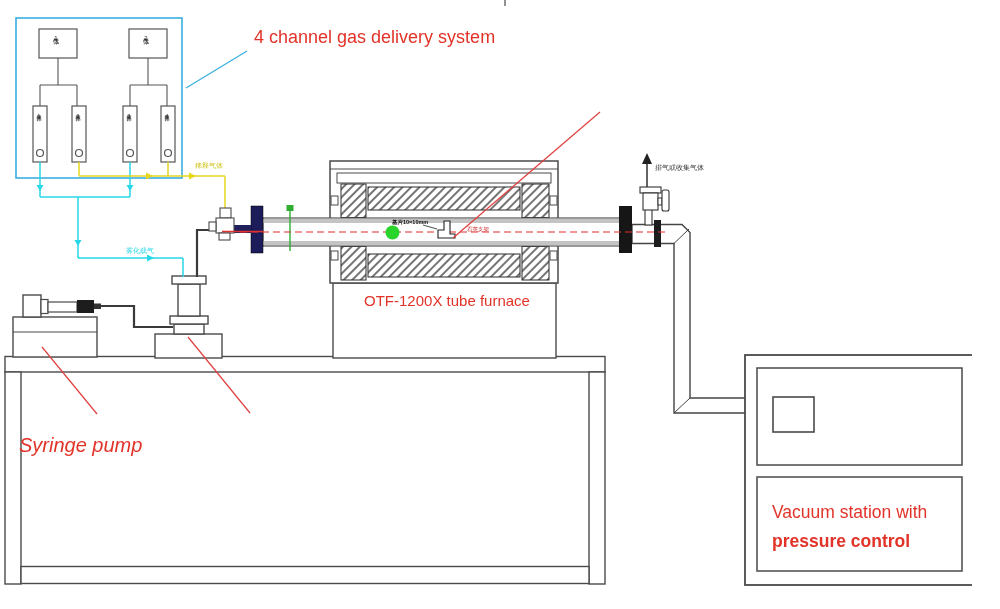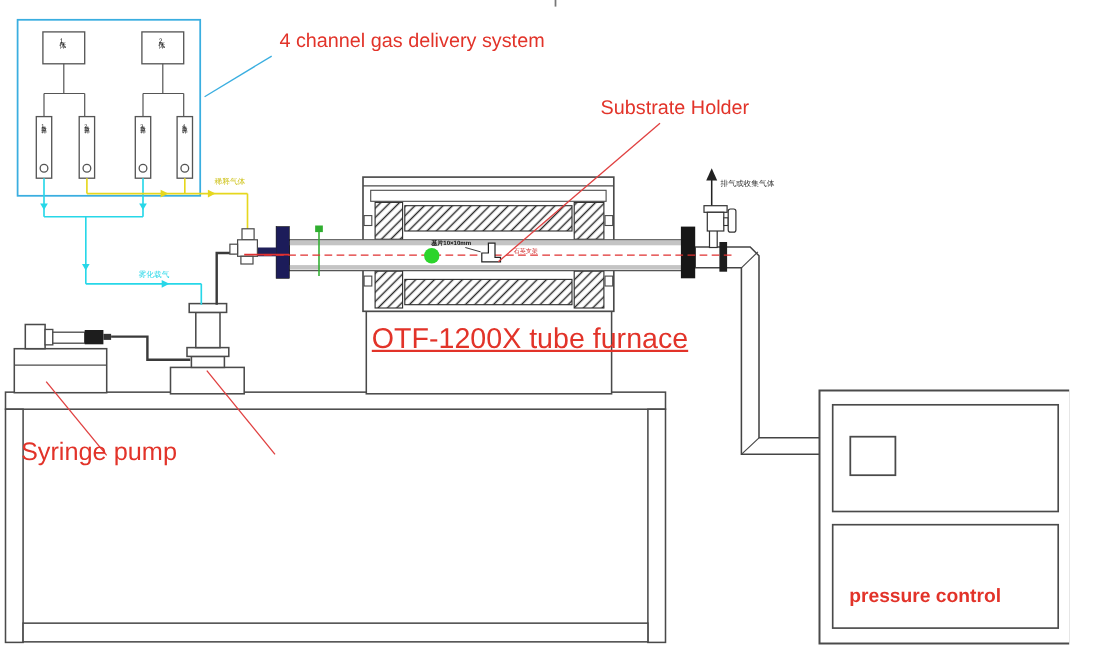--- a/index.html
+++ b/index.html
@@ -3,22 +3,22 @@
 <meta charset="utf-8">
 <style>
   html,body{margin:0;padding:0;background:#fff;}
   #stage{position:relative;width:972px;height:609px;background:#ffffff;overflow:hidden;
          font-family:"Liberation Sans","DejaVu Sans",sans-serif;}
   #art{position:absolute;left:0;top:0;z-index:1;}
   .txt{position:absolute;z-index:2;white-space:nowrap;line-height:1.1;}
   .red-label{color:#e23329;}
   .lbl-gas{left:254px;top:28px;font-size:18px;}
   .lbl-sub{left:546px;top:89px;font-size:18px;}
-  .lbl-furnace{left:338px;top:293px;width:218px;text-align:right;font-size:26px;text-decoration:underline;}
-  .lbl-syringe{left:19px;top:398px;font-size:23px;}
+  .lbl-furnace{left:338px;top:293px;width:218px;text-align:center;font-size:15px;}
+  .lbl-syringe{left:19px;top:434px;font-size:20px;font-style:italic;}
   .lbl-mist{left:203px;top:415px;font-size:20px;}
   .lbl-vac1{left:772px;top:503px;font-size:17.5px;}
   .lbl-vac2{left:772px;top:532px;font-size:17.5px;font-weight:bold;}
   .tiny{font-size:7px;}
   .ann-yellow{left:195px;top:162px;color:#cfc31d;}
   .ann-cyan{left:126px;top:247px;color:#27d7e8;}
   .ann-exhaust{left:655px;top:164px;color:#333;}
   .ann-substrate{left:392px;top:219px;font-size:5.5px;color:#111;font-weight:600;}
   .ann-quartz{left:467px;top:226px;font-size:5.5px;color:#d03030;}
   .vtxt{writing-mode:vertical-rl;text-orientation:upright;color:#222;line-height:1;}
@@ -199,23 +199,23 @@
 
   <g stroke-width="1.2" fill="none">
     <line x1="247" y1="51" x2="186" y2="88" stroke="#3aaee0"></line>
     <line x1="453" y1="238" x2="600" y2="112" stroke="#e04040"></line>
     <line x1="42" y1="347" x2="97" y2="414" stroke="#e04040"></line>
     <line x1="188" y1="337" x2="250" y2="413" stroke="#e04040"></line>
   </g>
 </svg>
 
 <div class="txt red-label lbl-gas">4 channel gas delivery system</div>
-<div class="txt red-label lbl-sub">Substrate Holder</div>
 <div class="txt red-label lbl-furnace">OTF-1200X tube furnace</div>
 <div class="txt red-label lbl-syringe">Syringe pump</div>
+<div class="txt red-label lbl-vac1">Vacuum station with</div>
 <div class="txt red-label lbl-vac2">pressure control</div>
 
 <div class="txt tiny ann-yellow">稀释气体</div>
 <div class="txt tiny ann-cyan">雾化载气</div>
 <div class="txt tiny ann-exhaust">排气或收集气体</div>
 <div class="txt ann-substrate">基片10×10mm</div>
 <div class="txt ann-quartz">石英支架</div>
 
 <div class="txt vtxt cyl-lbl cyl1">气体1</div>
 <div class="txt vtxt cyl-lbl cyl2">气体2</div>

